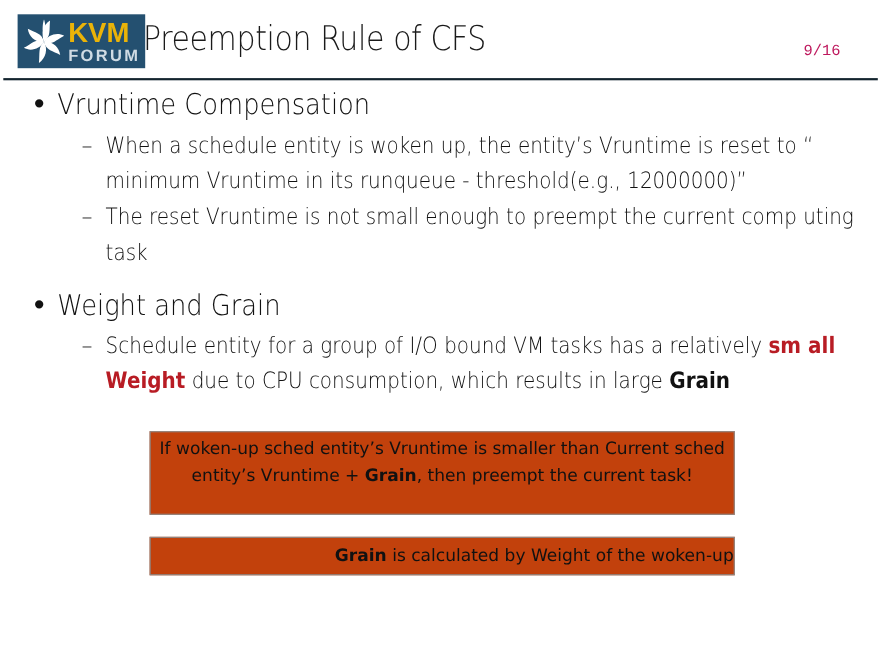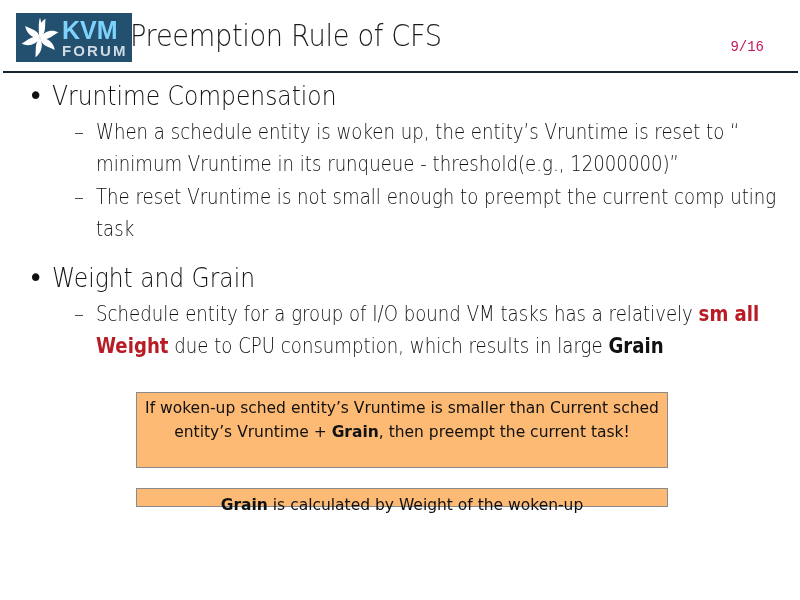--- a/index.html
+++ b/index.html
@@ -47,21 +47,21 @@
     display: block;
   }
   .logo-words {
     display: flex;
     flex-direction: column;
     justify-content: center;
     line-height: 1;
     margin-left: -1px;
   }
   .logo-kvm {
-    color: #7dd3fc;
+    color: #eab308;
     font-family: "Liberation Sans", sans-serif;
     font-weight: bold;
     font-size: 25px;
     letter-spacing: 0px;
     line-height: 25px;
   }
   .logo-forum {
     color: #cfdbe4;
     font-family: "Liberation Sans", sans-serif;
     font-weight: bold;
@@ -159,43 +159,44 @@
     transform-origin: left top;
     width: 795px;
   }
   .gap-l1 { height: 14px; }
   .red { color: #B81C24; font-weight: bold; }
   .bold { font-weight: bold; color: #111111; }
 
   
   .callout {
     position: absolute;
-    background: #fdba74;
+    background: #c2410c;
     border: 1px solid #8a8a8a;
     box-sizing: border-box;
     text-align: center;
     font-family: "DejaVu Sans", sans-serif;
     color: #111111;
   }
   .callout-1 {
     left: 136px;
     top: 392px;
     width: 532px;
     height: 76px;
     font-size: 15.5px;
     line-height: 24px;
     padding-top: 3px;
   }
   .callout-2 {
     left: 136px;
     top: 488px;
     width: 532px;
-    height: 19px;
+    height: 35px;
     font-size: 15.5px;
     line-height: 33px;
+    text-align: right;
   }
   .callout b { font-weight: bold; }
 </style>
 </head>
 <body>
 
 <div class="slide">
 
   <div class="header">
 

